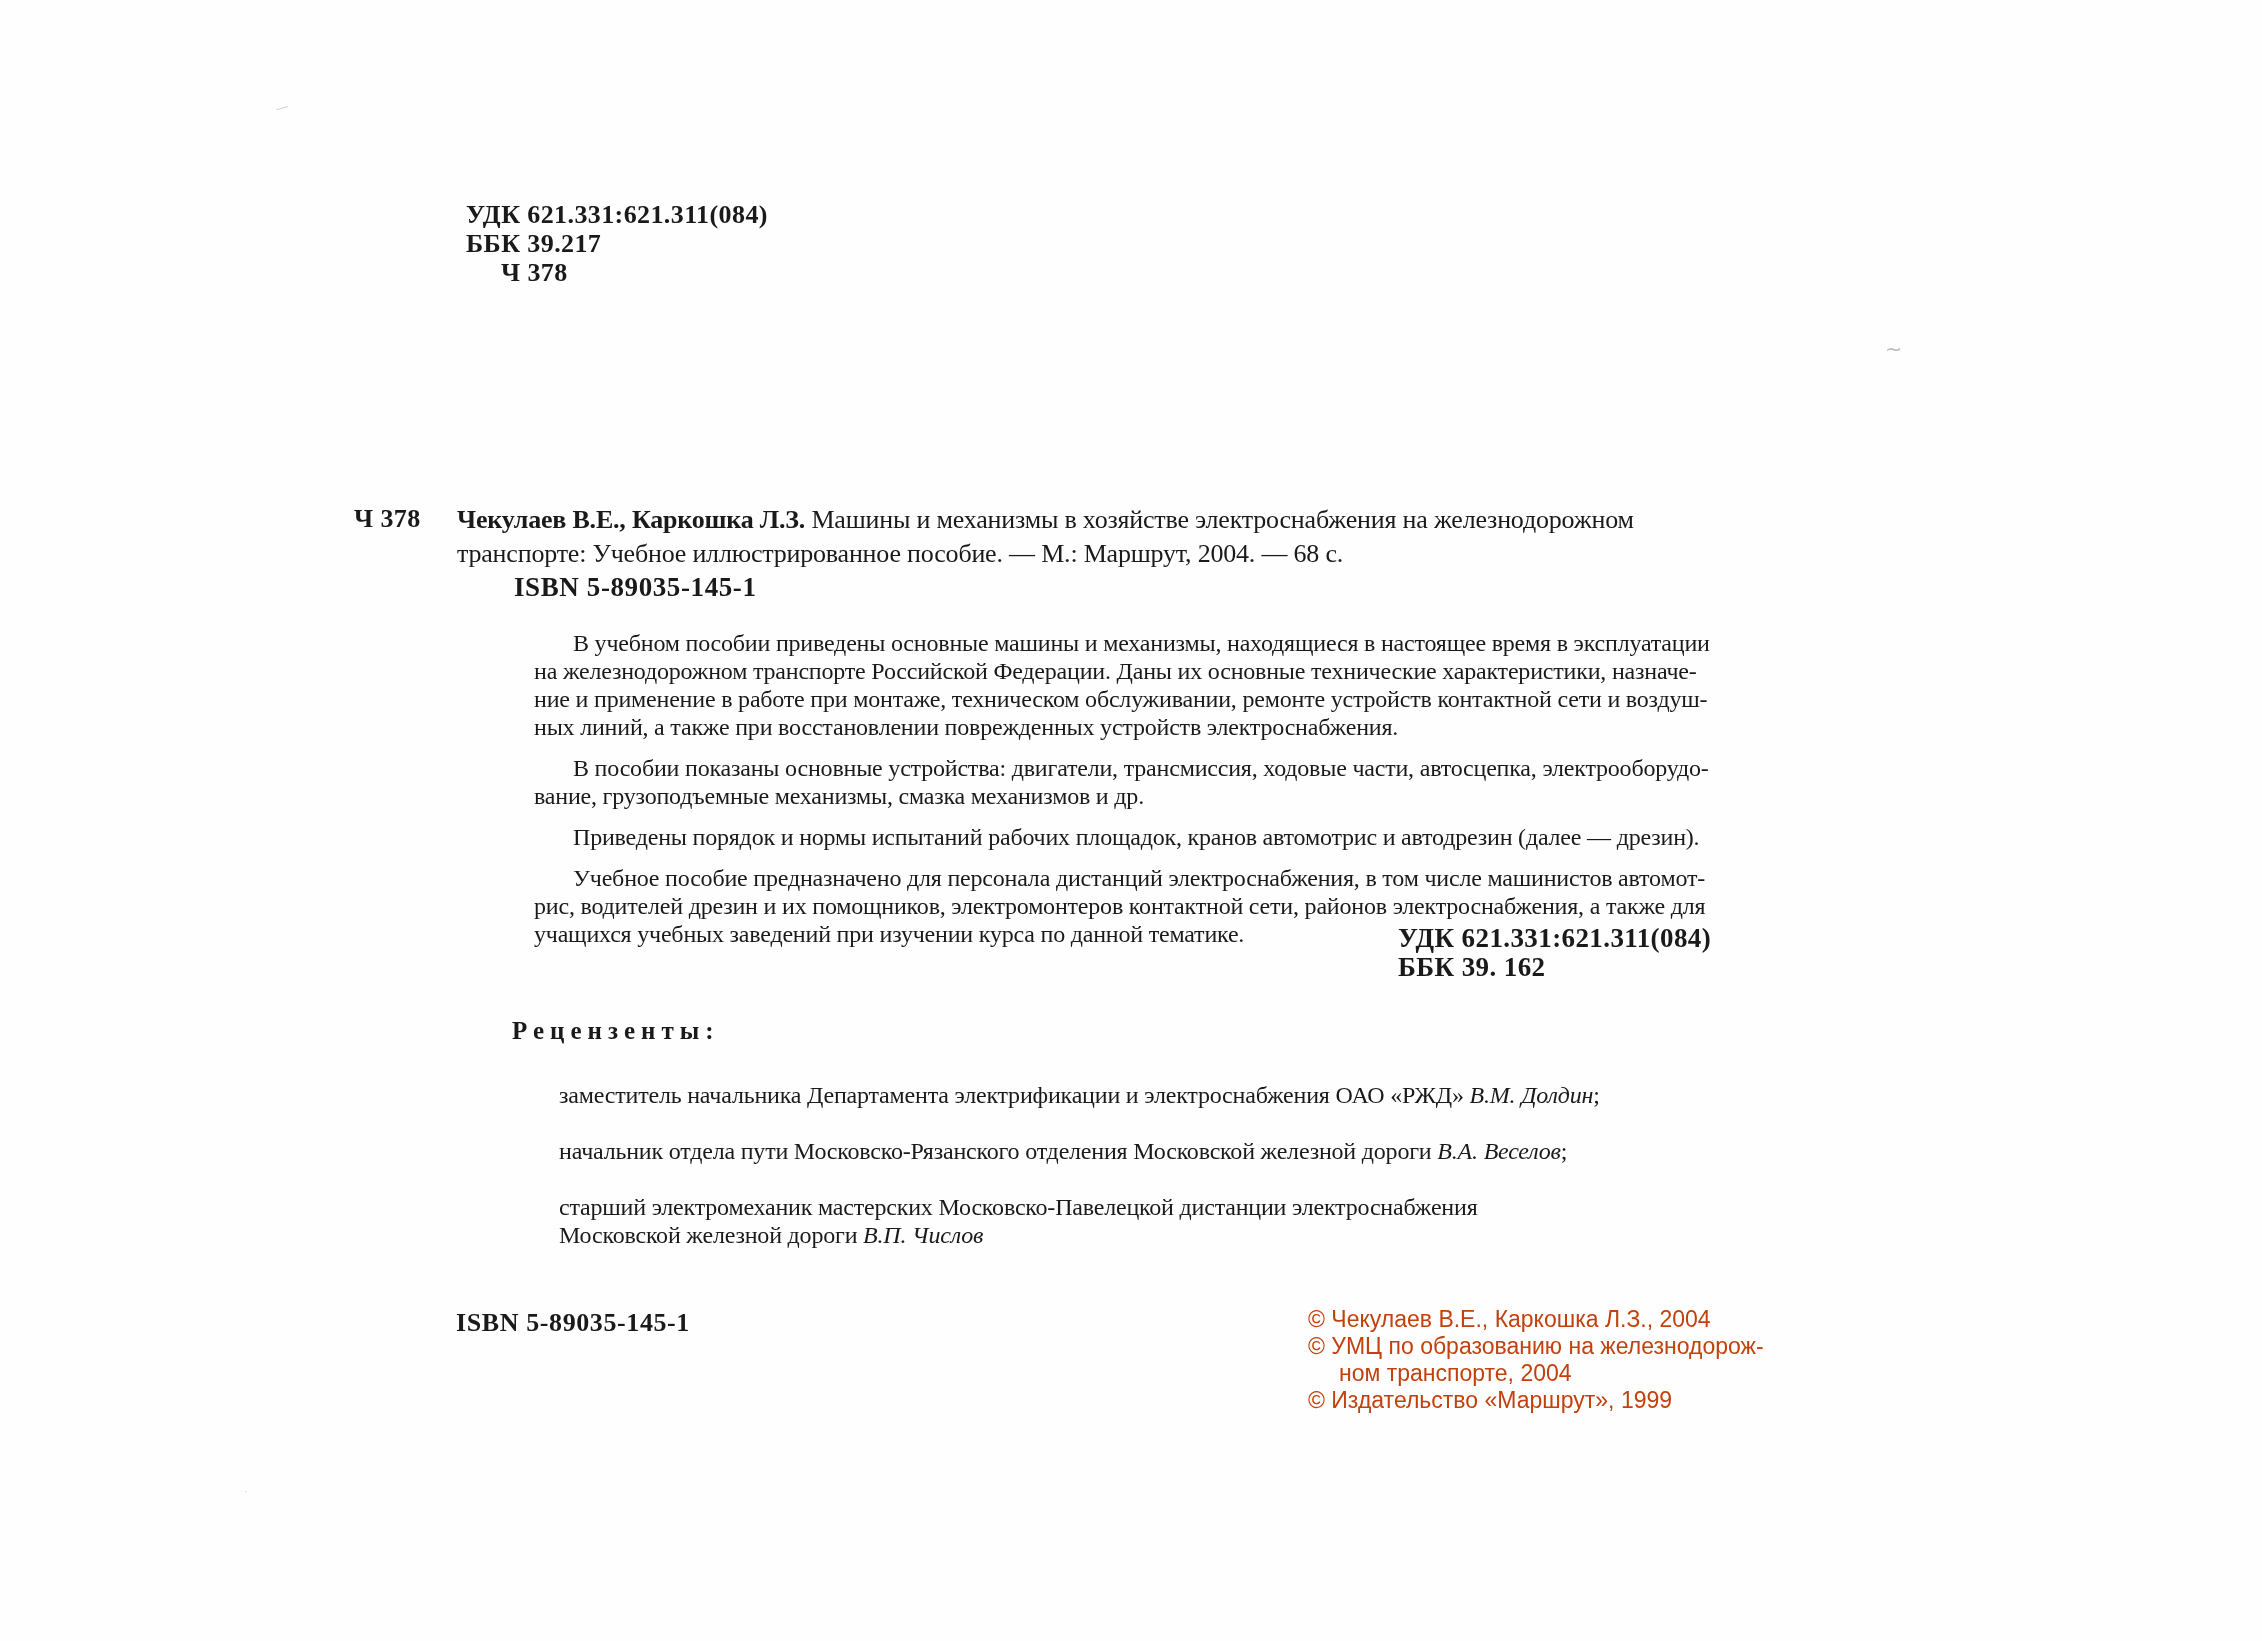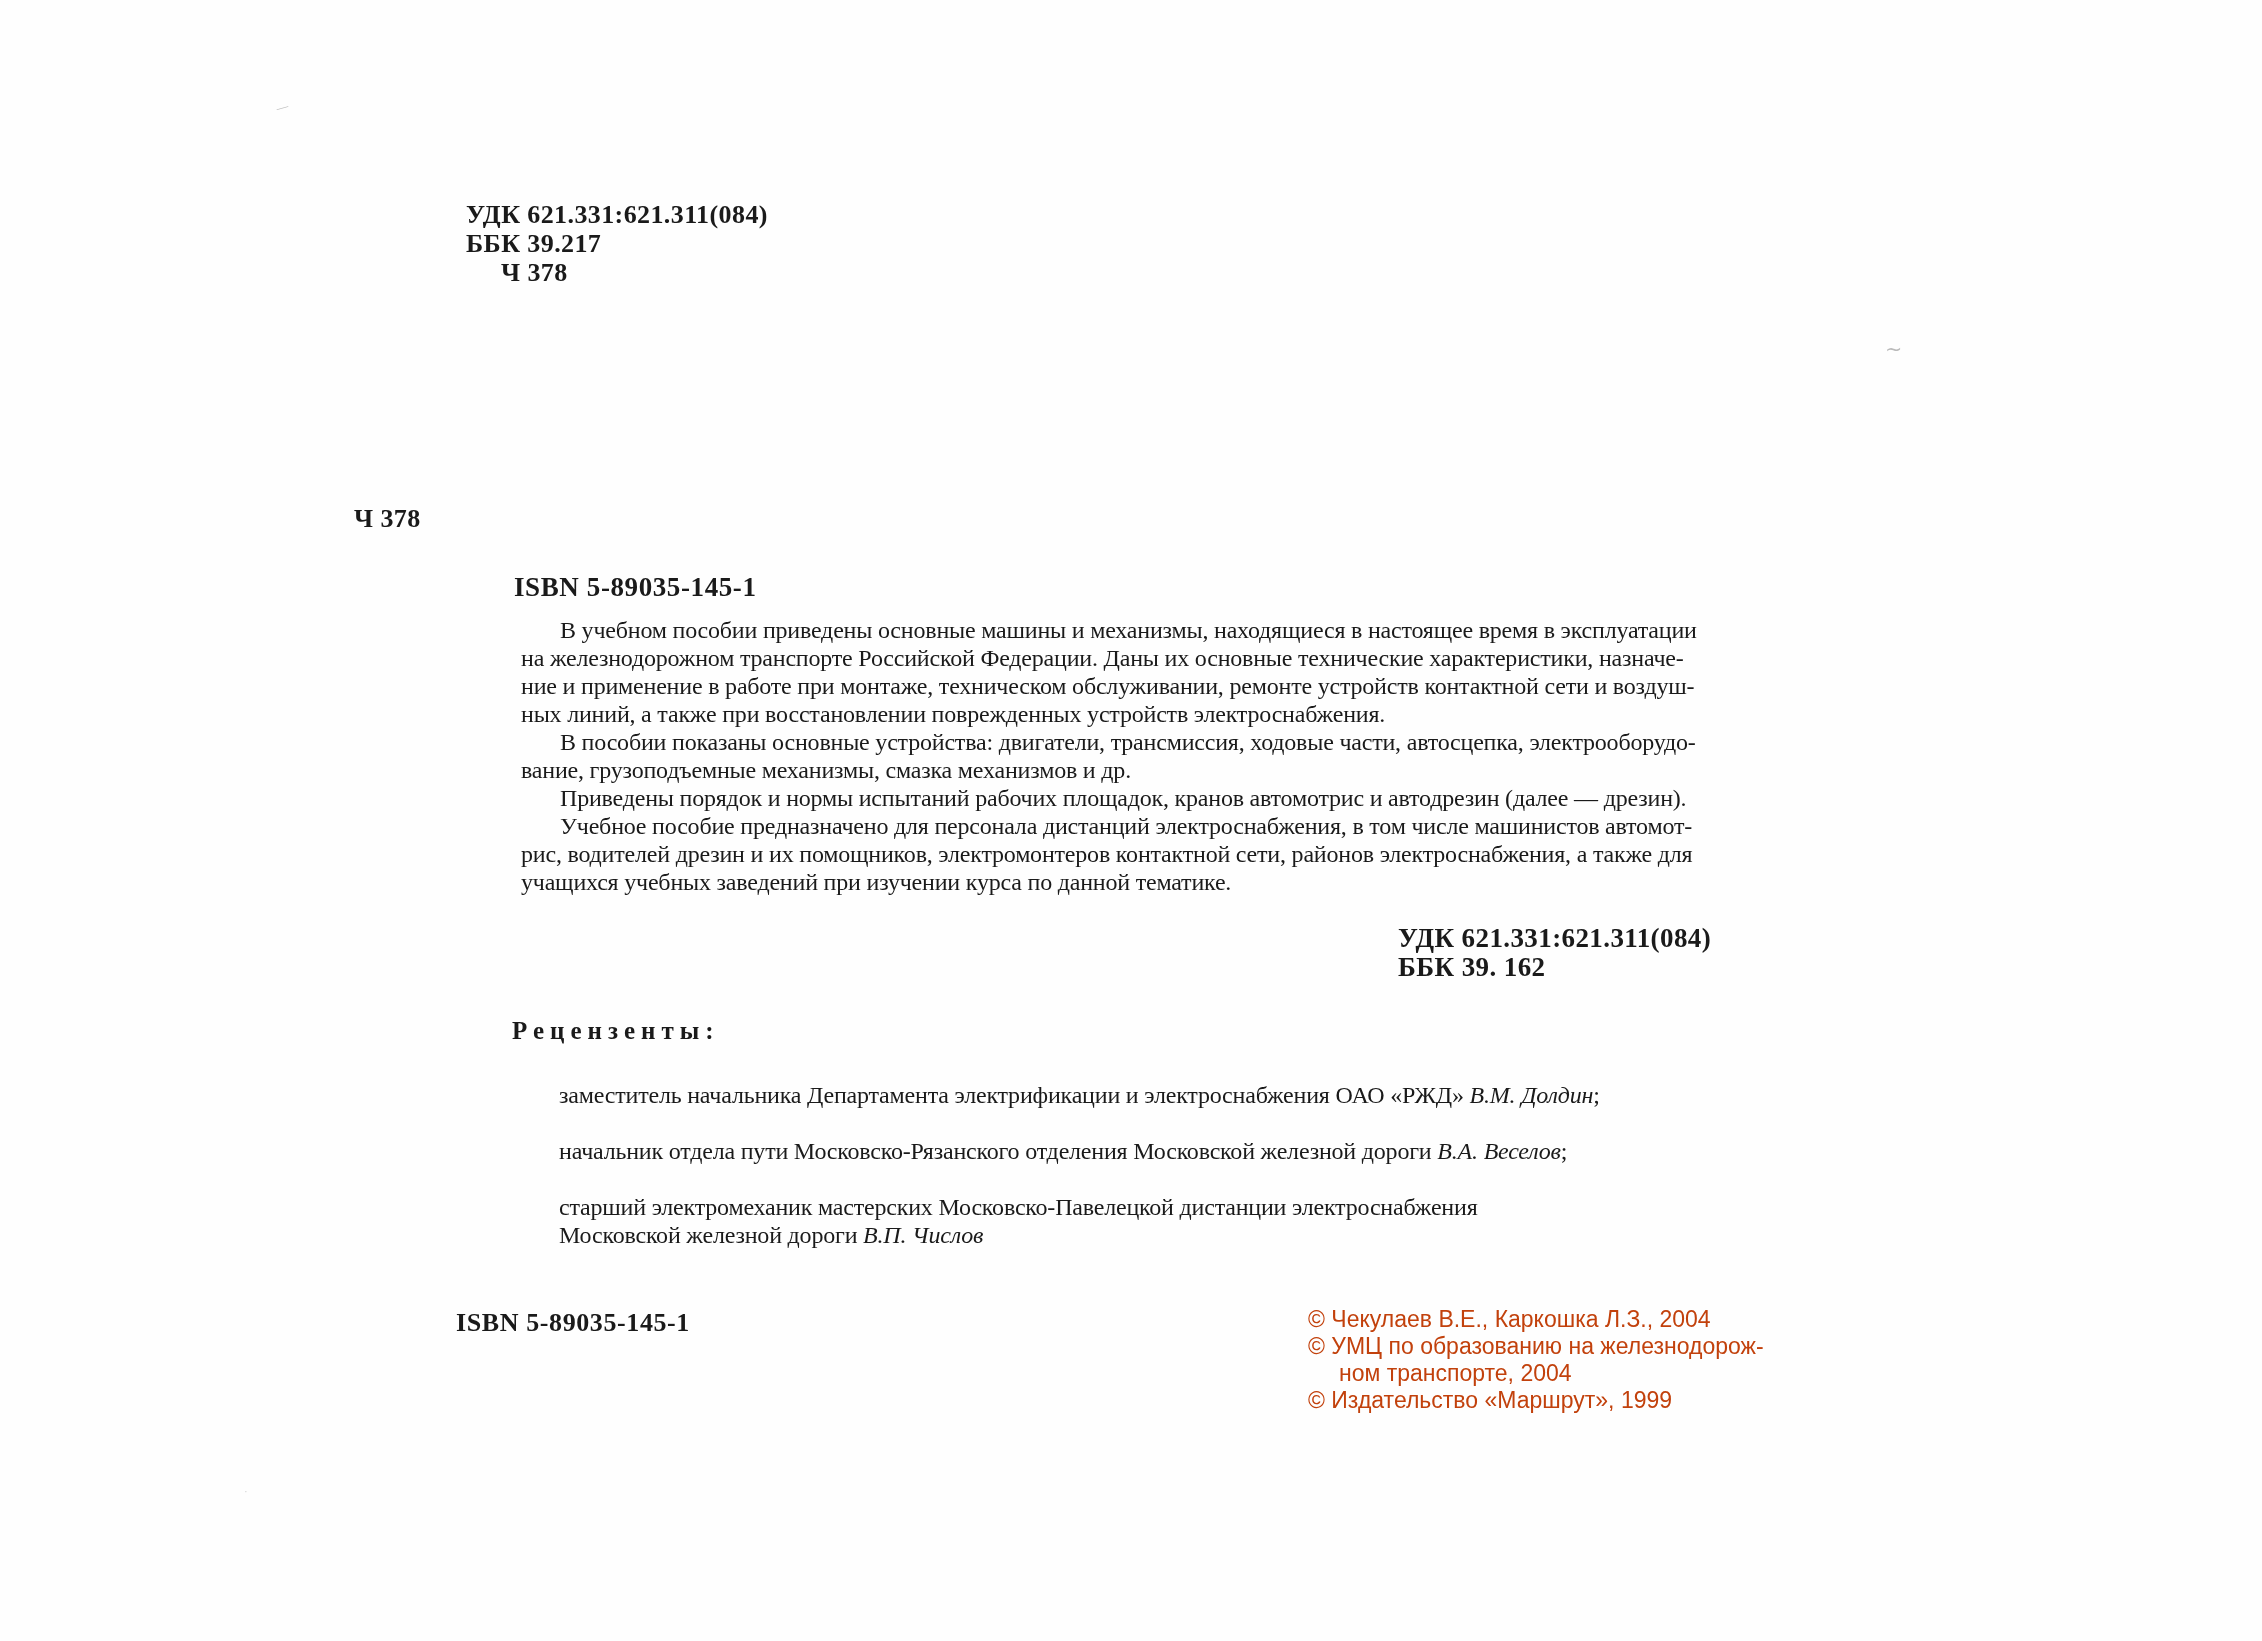--- a/index.html
+++ b/index.html
@@ -61,21 +61,21 @@
   .abstract {
     position: absolute;
     left: 521px;
     top: 616px;
     width: 1246px;
     font-size: 24px;
     line-height: 28px;
     letter-spacing: -0.2px;
   }
   .abstract p {
-    margin: 0;
+    margin: 13px;
     white-space: pre-line;
     text-indent: 39px;
   }
 
   
   .codes-right {
     position: absolute;
     left: 1398px;
     top: 924px;
     font-size: 27px;
@@ -143,20 +143,24 @@
 
 <div class="page">
 
   <div class="top-codes">
     <div>УДК 621.331:621.311(084)</div>
     <div>ББК 39.217</div>
     <div class="indent">Ч 378</div>
   </div>
 
   <div class="bib-index">Ч 378</div>
+  <div class="bib-text">
+    <span class="bold">Чекулаев В.Е., Каркошка Л.З.</span><span> Машины и механизмы в хозяйстве электроснабжения на железнодорожном</span><br>
+    <span>транспорте: Учебное иллюстрированное пособие. — М.: Маршрут, 2004. — 68 с.</span>
+  </div>
 
   <div class="isbn-top bold">ISBN 5-89035-145-1</div>
 
   <div class="abstract">
     <p>В учебном пособии приведены основные машины и механизмы, находящиеся в настоящее время в эксплуатации
 на железнодорожном транспорте Российской Федерации. Даны их основные технические характеристики, назначе-
 ние и применение в работе при монтаже, техническом обслуживании, ремонте устройств контактной сети и воздуш-
 ных линий, а также при восстановлении поврежденных устройств электроснабжения.</p>
     <p>В пособии показаны основные устройства: двигатели, трансмиссия, ходовые части, автосцепка, электрооборудо-
 вание, грузоподъемные механизмы, смазка механизмов и др.</p>

